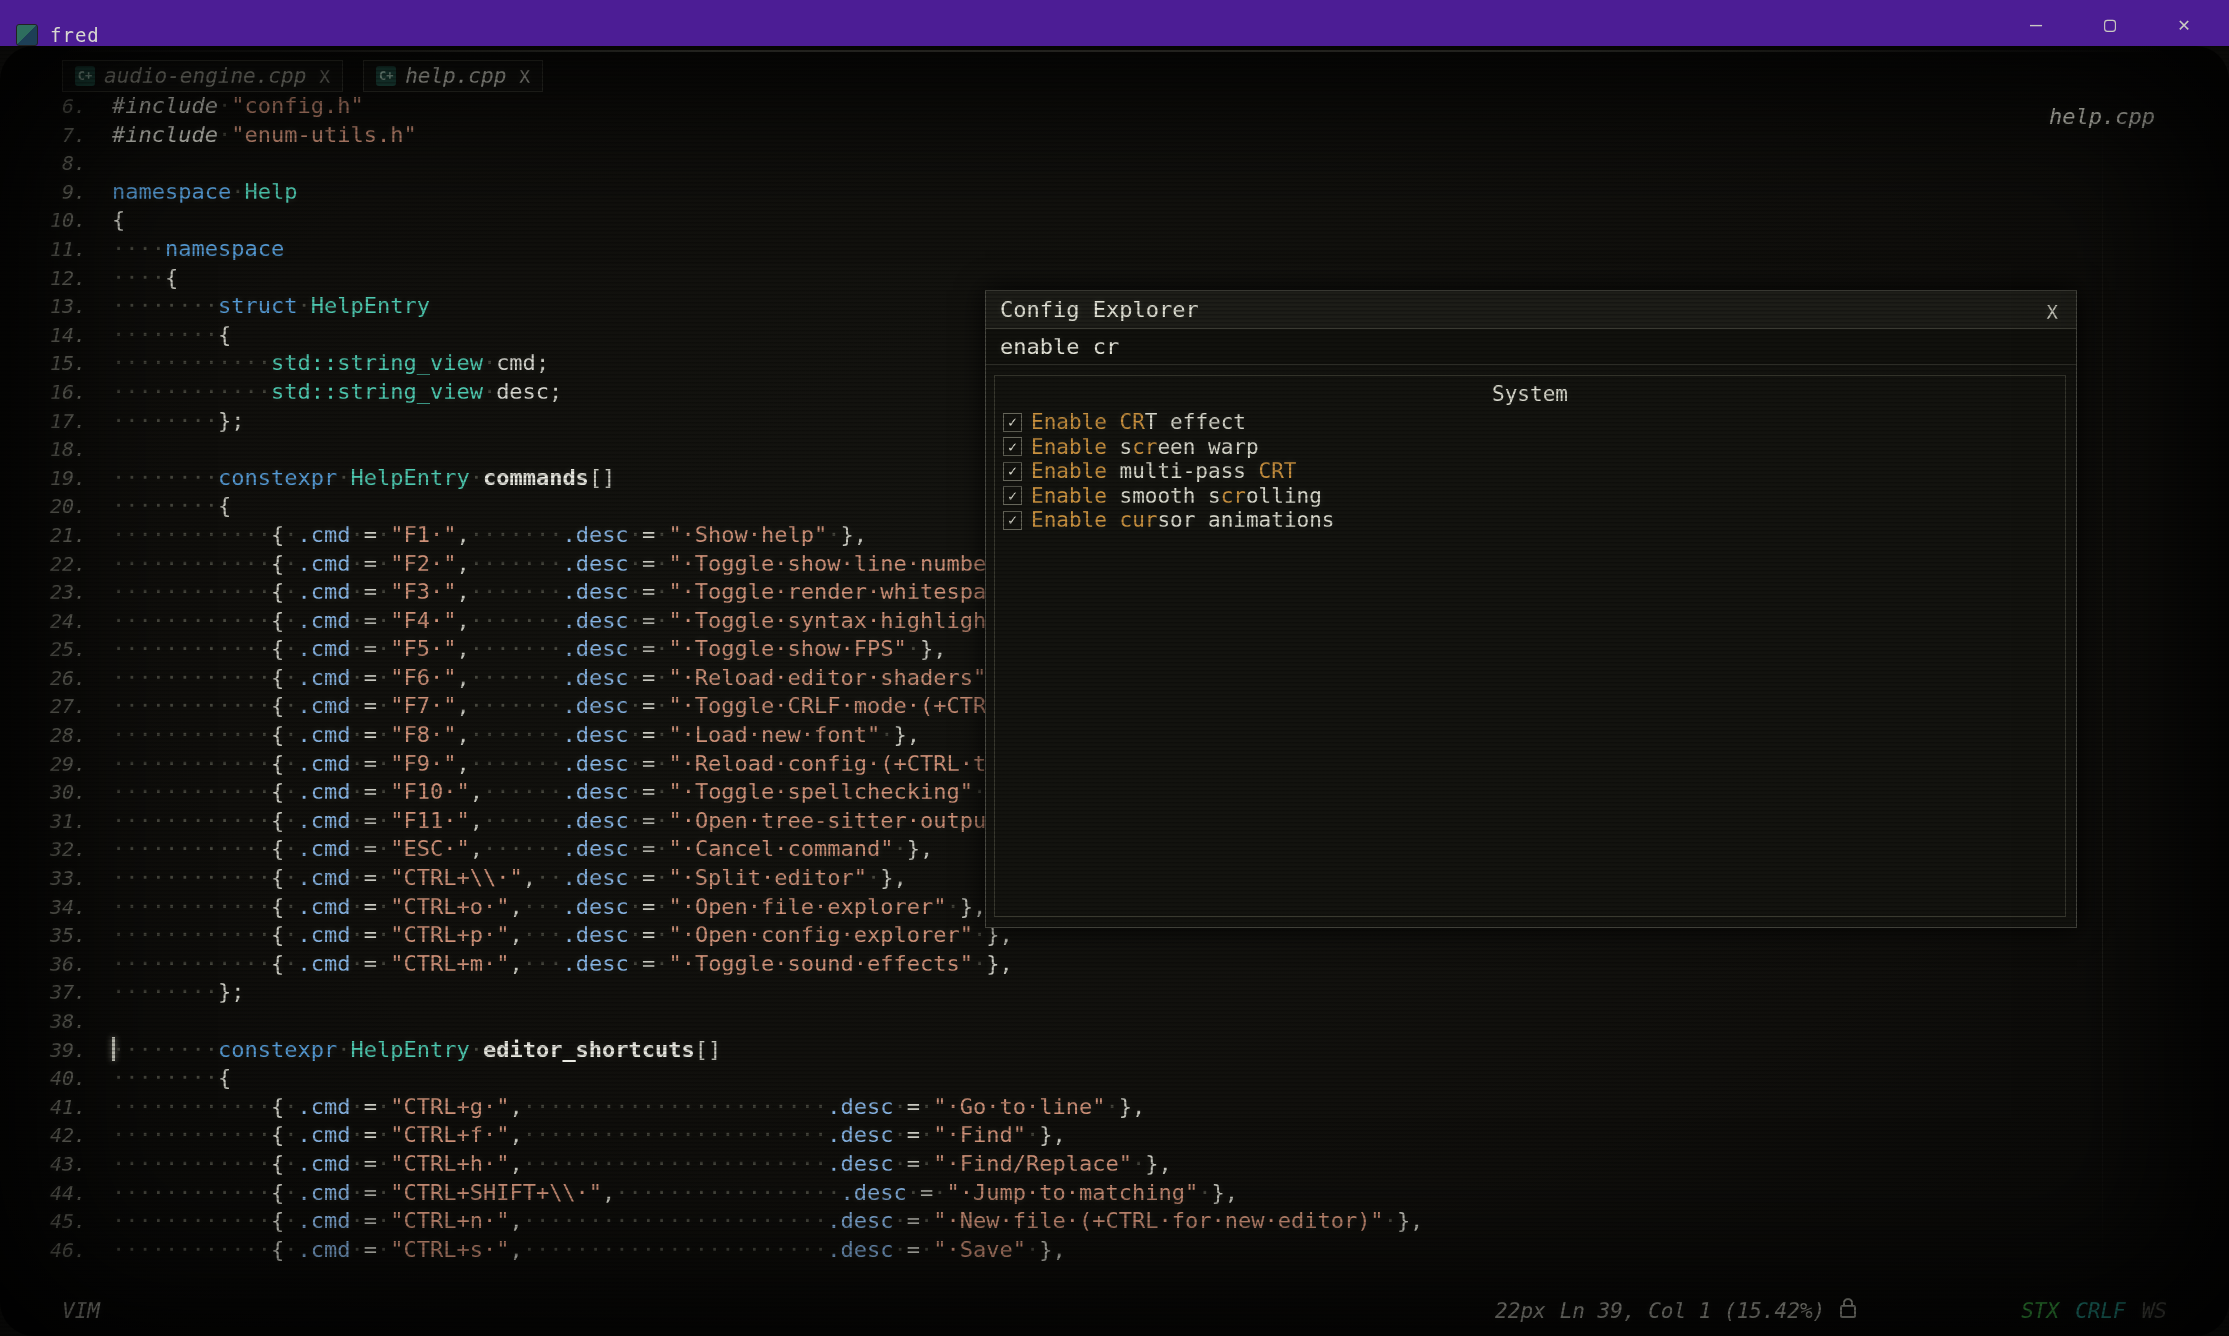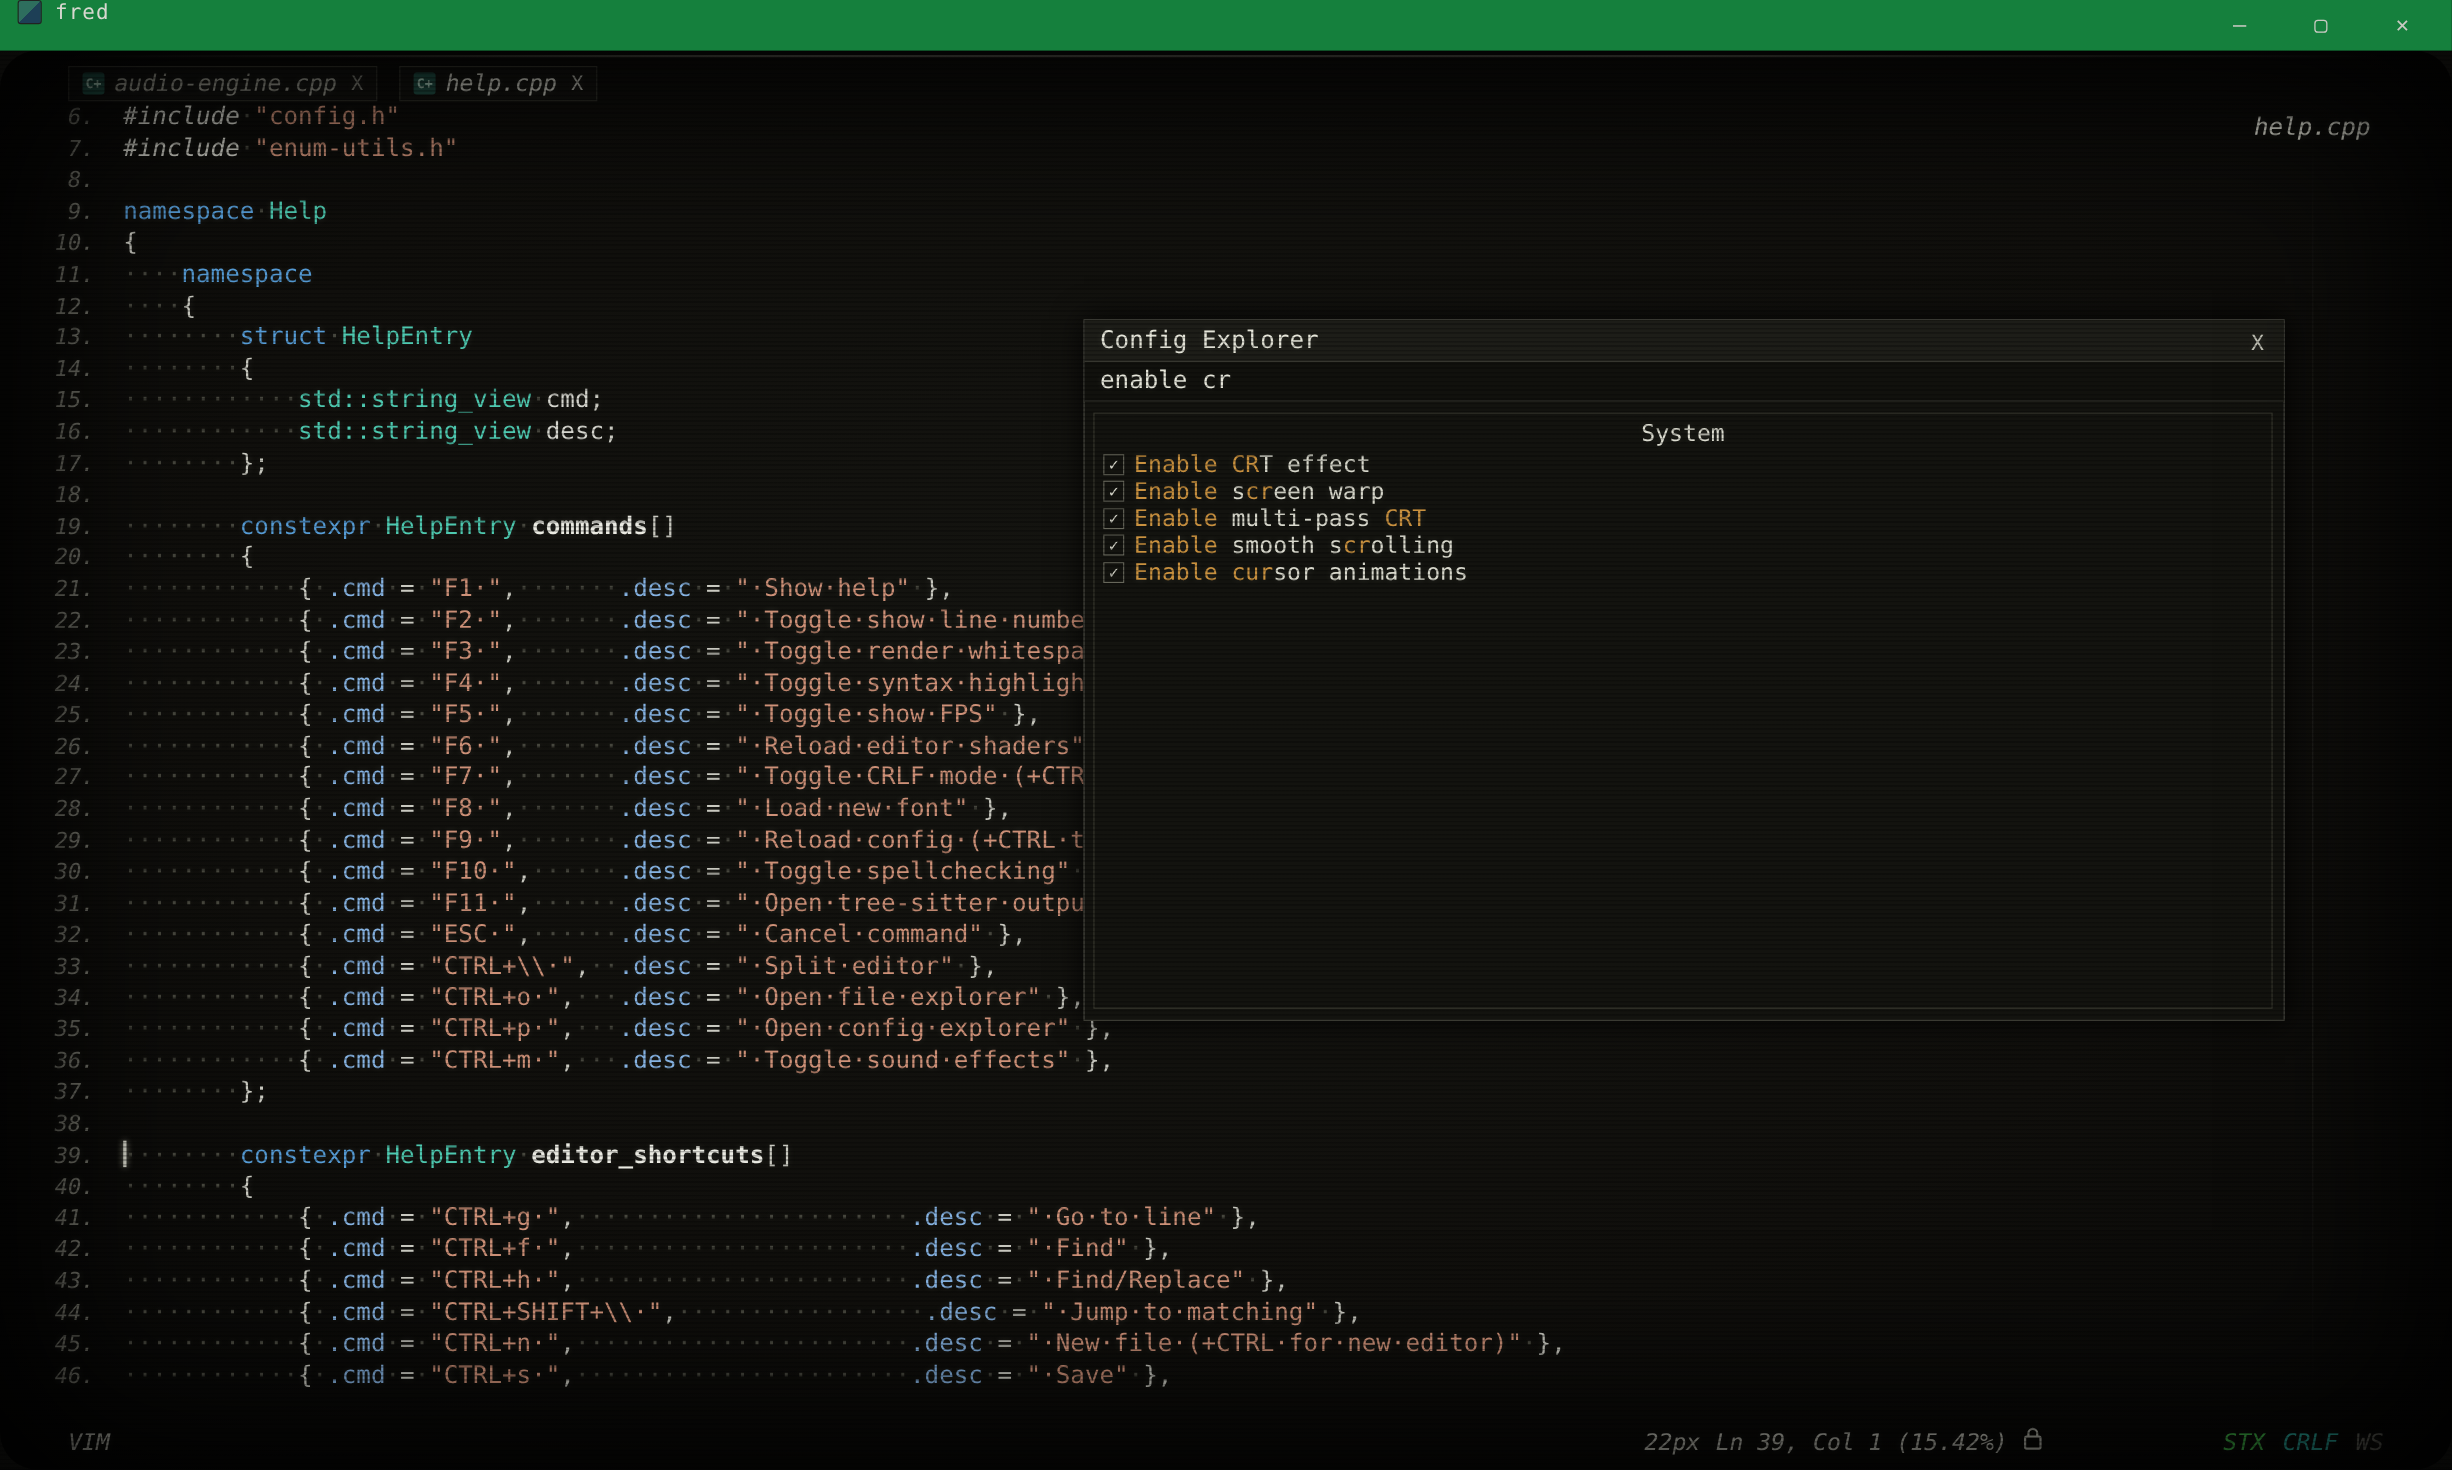--- a/index.html
+++ b/index.html
@@ -1,21 +1,21 @@
 <!DOCTYPE html>
 <html><head>
 <meta charset="utf-8">
 <style>
   * { margin:0; padding:0; box-sizing:border-box; }
   body { background:#000; font-family:"DejaVu Sans Mono", monospace; }
   .app { position:relative; width:2229px; height:1336px; background:#050505; overflow:hidden; }
 
   
-  .titlebar { position:absolute; top:0; left:0; right:0; height:46px; background:#15803d;
-    display:flex; align-items:flex-start; padding:0 8px 0 16px; z-index:60; }
+  .titlebar { position:absolute; top:0; left:0; right:0; height:46px; background:#4c1d95;
+    display:flex; align-items:flex-end; padding:0 8px 0 16px; z-index:60; }
   .app-icon { width:22px; height:22px; border-radius:3px; margin-right:12px;
     background:linear-gradient(135deg,#2e6e5e 0 50%, #1d3f56 50% 100%); border:1px solid #222; }
   .win-title { color:#d8d8d0; font-size:19px; letter-spacing:1px; }
   .win-controls { margin-left:auto; display:flex; }
   .win-btn { width:74px; height:44px; display:flex; align-items:center; justify-content:center;
     color:#c9c9c2; font-size:20px; cursor:default; }
 
   
   .screen { position:absolute; top:46px; left:0; right:0; bottom:0;
     background:radial-gradient(ellipse at 50% 42%, #151511 0%, #100f0c 60%, #070706 100%);

